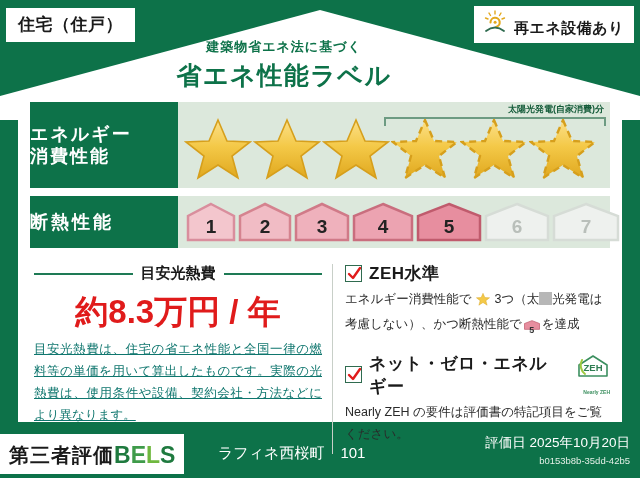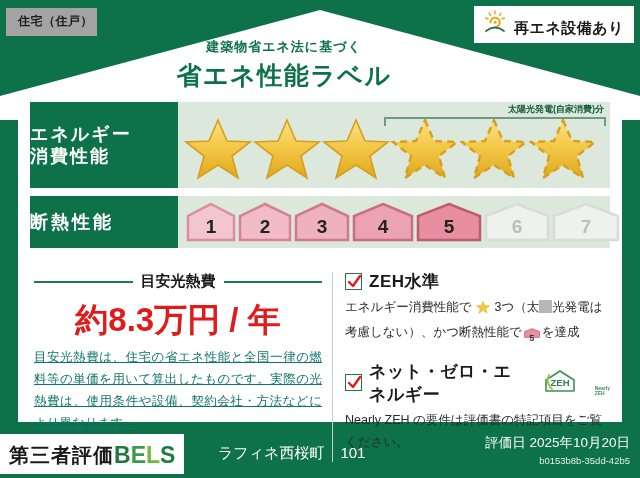--- a/index.html
+++ b/index.html
@@ -7,23 +7,23 @@
     width:640px; height:478px;
     font-family:"Liberation Sans", sans-serif;
     background:#0d7249;
     overflow:hidden;
     position:relative;
   }
 
   
   .tag-housing {
     position:absolute; left:6px; top:8px;
-    background:#a3a3a3;
-    padding:5px 4px 6px 12px;
-    font-size:12px; font-weight:bold; color:#1a1a1a;
+    background:#ffffff;
+    padding:5px 12px 6px 12px;
+    font-size:17px; font-weight:bold; color:#1a1a1a;
     letter-spacing:0.5px;
     z-index:6;
   }
   .tag-renew {
     position:absolute; right:6px; top:6px;
     background:#ffffff;
     padding:4px 10px 5px 8px;
     display:flex; align-items:flex-end; gap:6px;
     z-index:6;
   }
@@ -58,21 +58,21 @@
   }
 
   
   .row {
     display:flex; align-items:stretch;
     background:#dce8dc;
     height:86px;
     margin-bottom:8px;
     position:relative;
   }
-  .row.insul { height:52px; margin-bottom:20px; }
+  .row.insul { height:52px; margin-bottom:12px; }
   .row-label {
     width:148px; background:#0d7249; color:#ffffff;
     display:flex; flex-direction:column; align-items:flex-start; justify-content:center;
     font-size:18px; font-weight:bold; letter-spacing:2px; line-height:1.25;
     flex:none;
   }
   .row.insul .row-label { font-size:18px; letter-spacing:3px; }
   .row-body { flex:1; position:relative; display:flex; align-items:center; }
 
   
@@ -122,21 +122,21 @@
 
   
   .zeh-block { margin-bottom:12px; }
   .zeh-title { display:flex; align-items:center; gap:7px; }
   .checkbox {
     width:17px; height:17px; border:1.5px solid #2f6b4f; background:#fff;
     position:relative; flex:none;
   }
   .checkbox svg { position:absolute; left:1px; top:0px; }
   .zeh-title .zt { font-size:17px; font-weight:bold; color:#1a1a1a; letter-spacing:0.5px; }
-  .zeh-logo { display:flex; align-items:flex-end; gap:18px; margin-left:8px; }
+  .zeh-logo { display:flex; align-items:flex-end; gap:8px; margin-left:8px;flex-direction:column; }
   .zeh-logo .nearly { font-size:5px; color:#3b8f5f; line-height:1.1; font-weight:bold; }
   .zeh-desc { font-size:12.5px; color:#2a2a2a; line-height:1.75; margin-top:4px; }
   .inline-star { vertical-align:-3px; margin:0 1px; }
   .inline-chip { vertical-align:-4px; margin:0 2px; position:relative; display:inline-block; }
   .inline-chip .n { position:absolute; left:0; right:0; bottom:1px; text-align:center; font-size:9px; font-weight:bold; color:#333; }
   .blurbox { display:inline-block; width:13px; height:13px; background:#b7b7b7; vertical-align:-2px; filter:blur(0.6px); }
 
   
   .footer {
     position:absolute; left:0; bottom:0; width:640px; height:56px; z-index:4;

